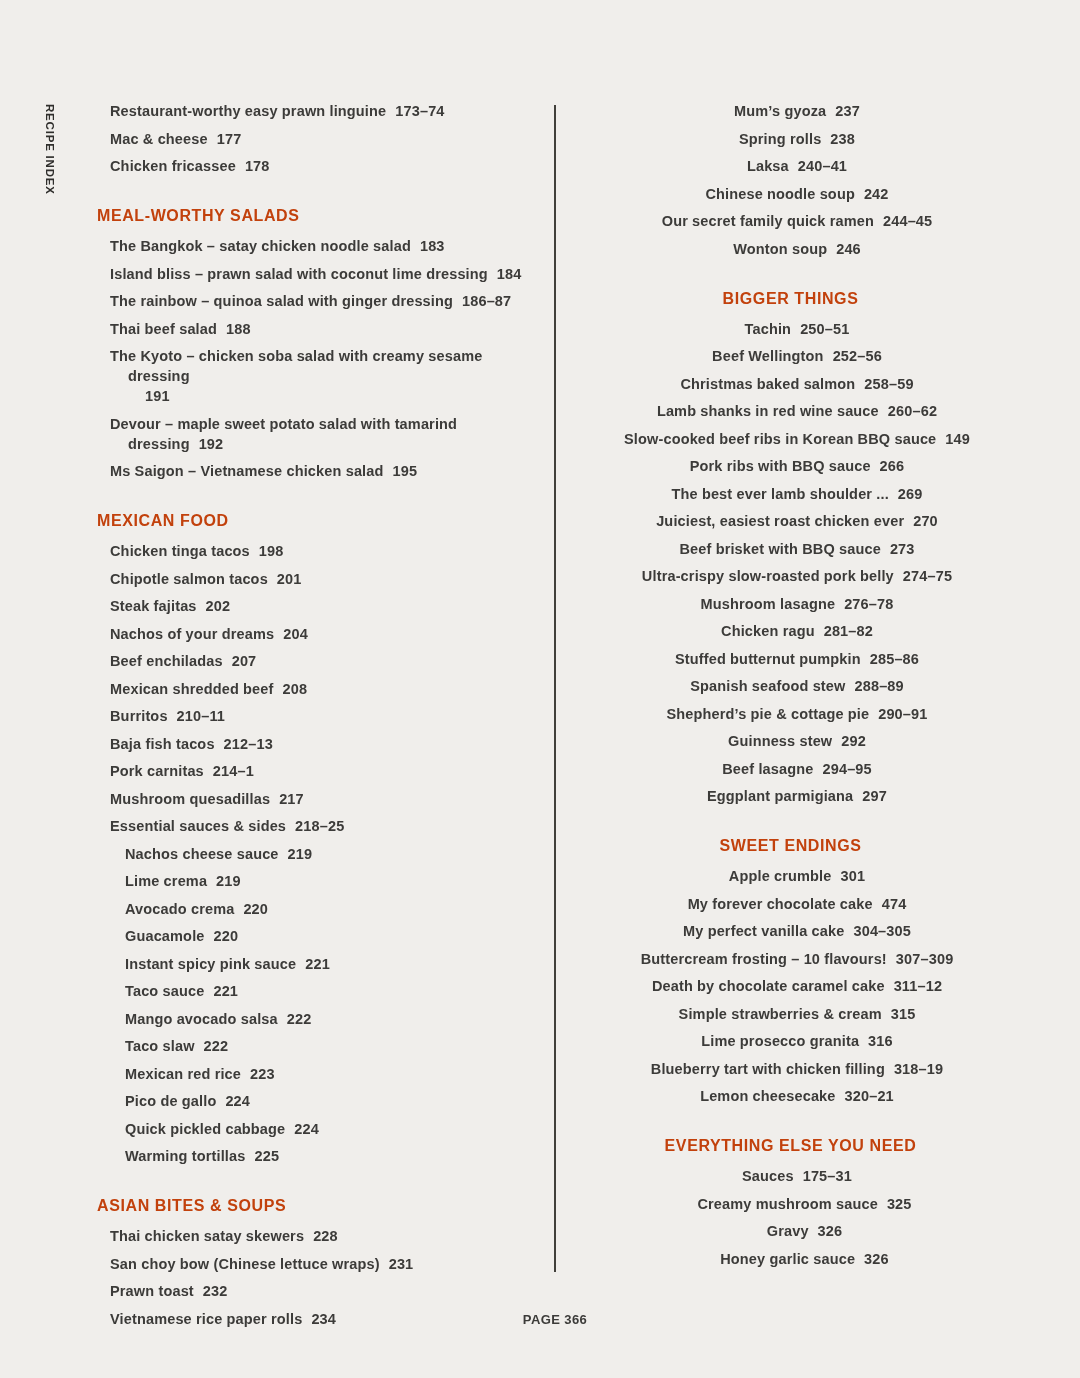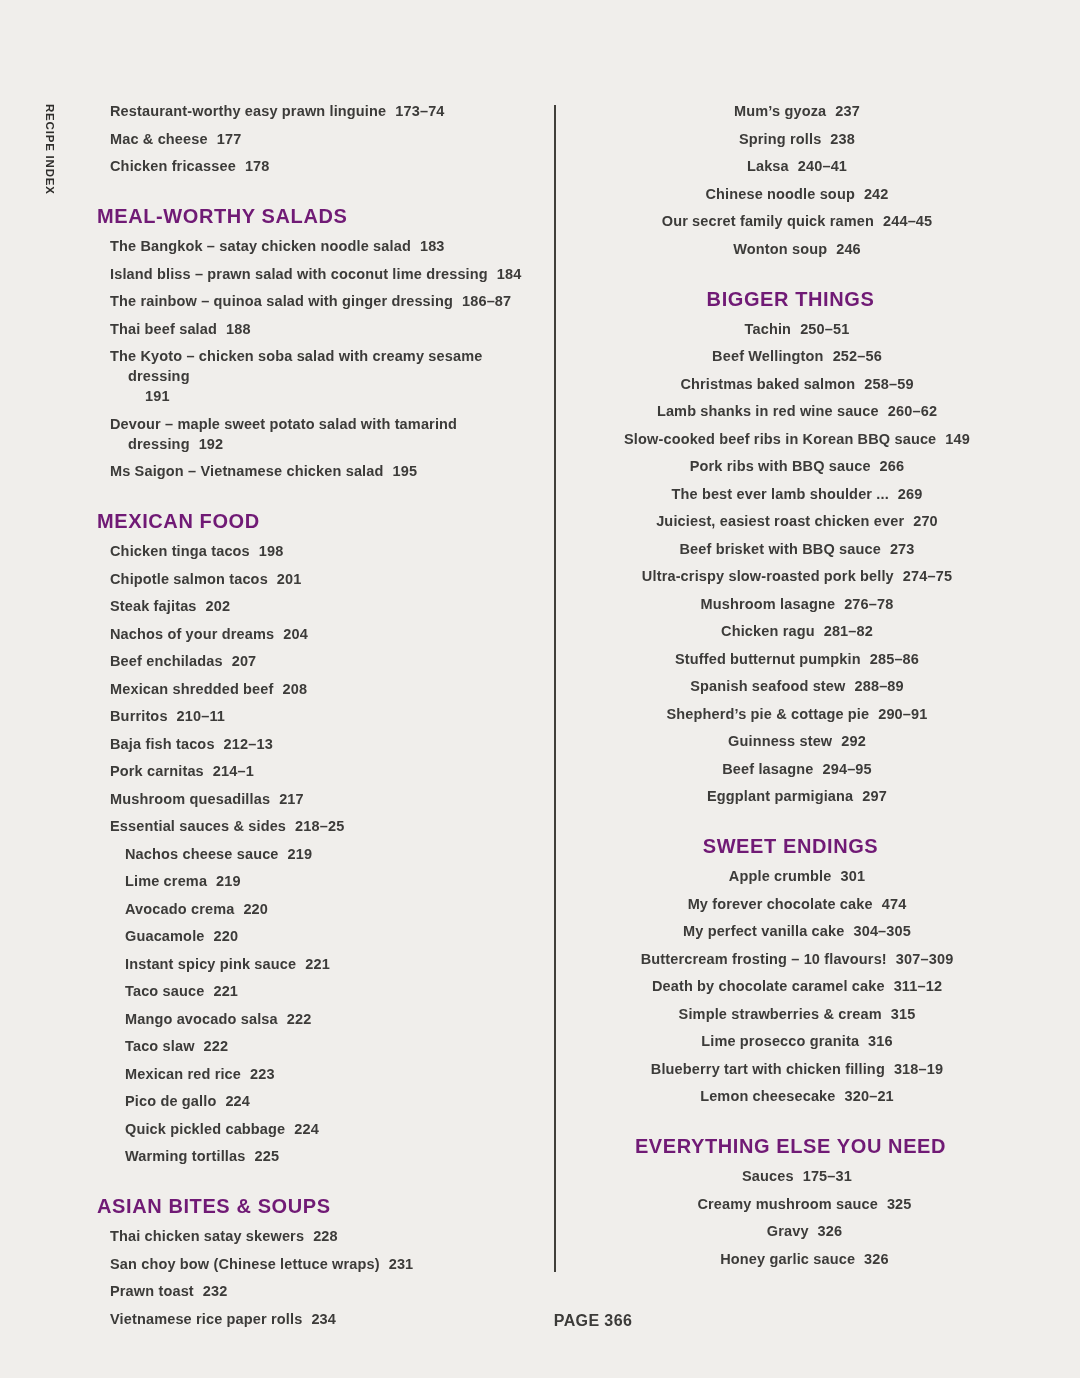--- a/index.html
+++ b/index.html
@@ -29,52 +29,51 @@
   .column.right { left: 587px; width: 420px; text-align: center; }
   .divider {
     position: absolute;
     left: 554px;
     top: 105px;
     width: 2px;
     height: 1167px;
     background: #413f3a;
   }
   .heading {
-    font-size: 20px;
+    font-size: 16px;
     line-height: 26px;
     font-weight: bold;
     letter-spacing: 0.6px;
     margin: 27px 0 7px -13px;
-    color: #701a75;
+    color: #c2410c;
   }
   .column > .heading:first-child { margin-top: 0; }
   .item {
     font-size: 14.5px;
     line-height: 20px;
     margin-bottom: 7.5px;
     font-weight: bold;
     letter-spacing: 0.15px;
     color: #3c3b39;
     padding-left: 18px;
     text-indent: -18px;
   }
   .item.indent { margin-left: 15px; }
   .item-pages { margin-left: 9px; }
   .item-pages.no-gap { margin-left: 17px; }
   .footer {
     position: absolute;
     left: 555px;
     top: 1312px;
     transform: translateX(-50%);
-    font-size: 16px;
+    font-size: 13px;
     font-weight: bold;
     letter-spacing: 0.4px;
     color: #3c3b39;
     white-space: nowrap;
-    margin-left: 38px;
   }
 </style>
 </head>
 <body>
 
 <div class="sidebar-label">RECIPE INDEX</div>
 
 <div class="column left">
     <div class="item"><span class="item-text">Restaurant-worthy easy prawn linguine</span><span class="item-pages">173–74</span></div>
     <div class="item"><span class="item-text">Mac &amp; cheese</span><span class="item-pages">177</span></div>

